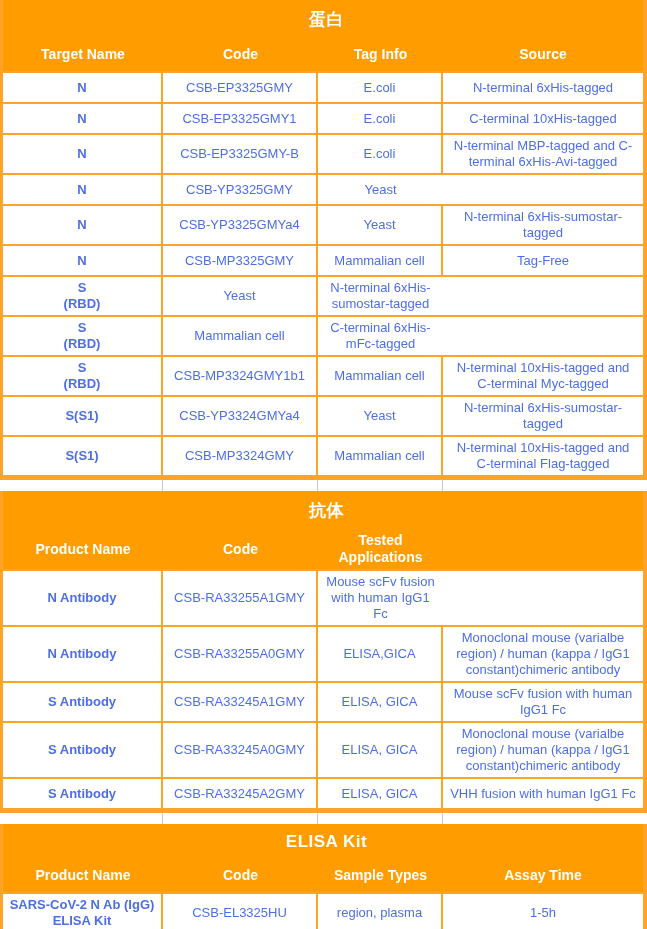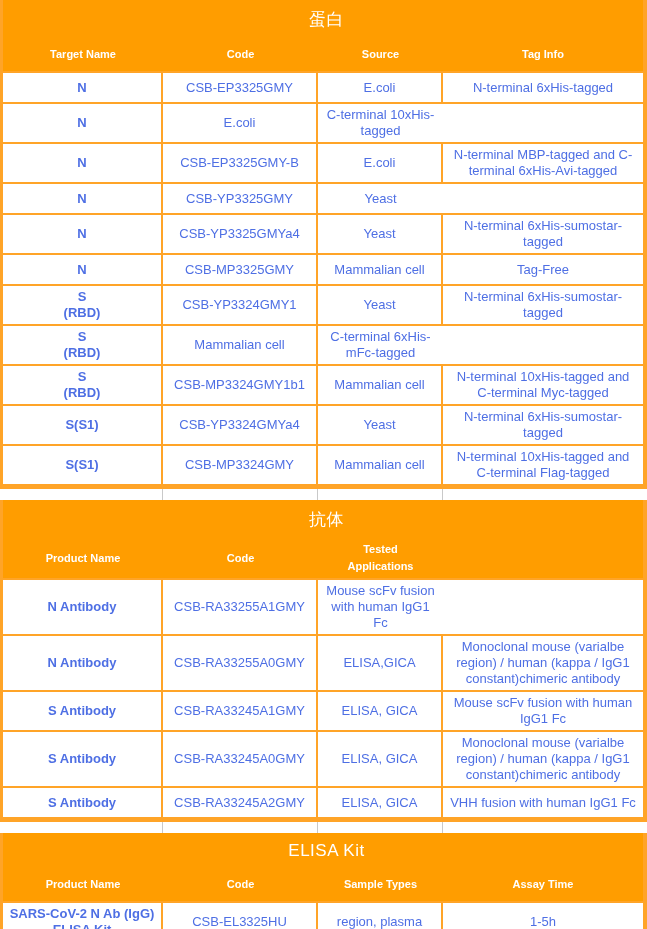--- a/index.html
+++ b/index.html
@@ -16,37 +16,37 @@
     overflow:hidden;
   }
   .tbl{
     border-left:3px solid var(--border-orange);
     border-right:4px solid var(--border-orange);
     border-bottom:5px solid var(--border-orange);
   }
   .title-band{
     background:var(--orange);
     color:#ffffff;
-    font-weight:normal;
+    font-weight:bold;
     font-size:17px;
     text-align:center;
     padding:8px 0 7px 7px;
     letter-spacing:0.5px;
   }
   .header-row{
     background:var(--orange);
     display:grid;
     grid-template-columns:160px 155px 125px 1fr;
     align-items:center;
     min-height:33px;
   }
   .header-cell{
     color:#ffffff;
     font-weight:bold;
-    font-size:11px;
+    font-size:14px;
     line-height:17px;
     text-align:center;
     padding:3px 14px;
   }
   .data-row{
     display:grid;
     grid-template-columns:160px 155px 125px 1fr;
     border-top:2px solid var(--border-orange);
     background:#ffffff;
   }
@@ -80,32 +80,33 @@
   .spacer-cell:last-child{border-right:none;}
 </style>
 </head>
 <body>
 
 <div class="tbl">
   <div class="title-band">蛋白</div>
   <div class="header-row">
       <div class="header-cell">Target Name</div>
       <div class="header-cell">Code</div>
+      <div class="header-cell">Tag Info</div>
       <div class="header-cell">Source</div>
-      <div class="header-cell">Tag Info</div>
     </div>
   <div class="tbody">
       <div class="data-row">
         <div class="data-cell col0">N</div>
         <div class="data-cell col1">CSB-EP3325GMY</div>
         <div class="data-cell col2">E.coli</div>
         <div class="data-cell col3">N-terminal 6xHis-tagged</div>
       </div>
       <div class="data-row">
         <div class="data-cell col0">N</div>
+        <div class="data-cell col1">CSB-EP3325GMY1</div>
         <div class="data-cell col2">E.coli</div>
         <div class="data-cell col3">C-terminal 10xHis-tagged</div>
       </div>
       <div class="data-row">
         <div class="data-cell col0">N</div>
         <div class="data-cell col1">CSB-EP3325GMY-B</div>
         <div class="data-cell col2">E.coli</div>
         <div class="data-cell col3">N-terminal MBP-tagged and C-terminal 6xHis-Avi-tagged</div>
       </div>
       <div class="data-row">
@@ -121,21 +122,20 @@
       </div>
       <div class="data-row">
         <div class="data-cell col0">N</div>
         <div class="data-cell col1">CSB-MP3325GMY</div>
         <div class="data-cell col2">Mammalian cell</div>
         <div class="data-cell col3">Tag-Free</div>
       </div>
       <div class="data-row">
         <div class="data-cell col0">S
 (RBD)</div>
-        <div class="data-cell col1">CSB-YP3324GMY1</div>
         <div class="data-cell col2">Yeast</div>
         <div class="data-cell col3">N-terminal 6xHis-sumostar-tagged</div>
       </div>
       <div class="data-row">
         <div class="data-cell col0">S
 (RBD)</div>
         <div class="data-cell col2">Mammalian cell</div>
         <div class="data-cell col3">C-terminal 6xHis-mFc-tagged</div>
       </div>
       <div class="data-row">

